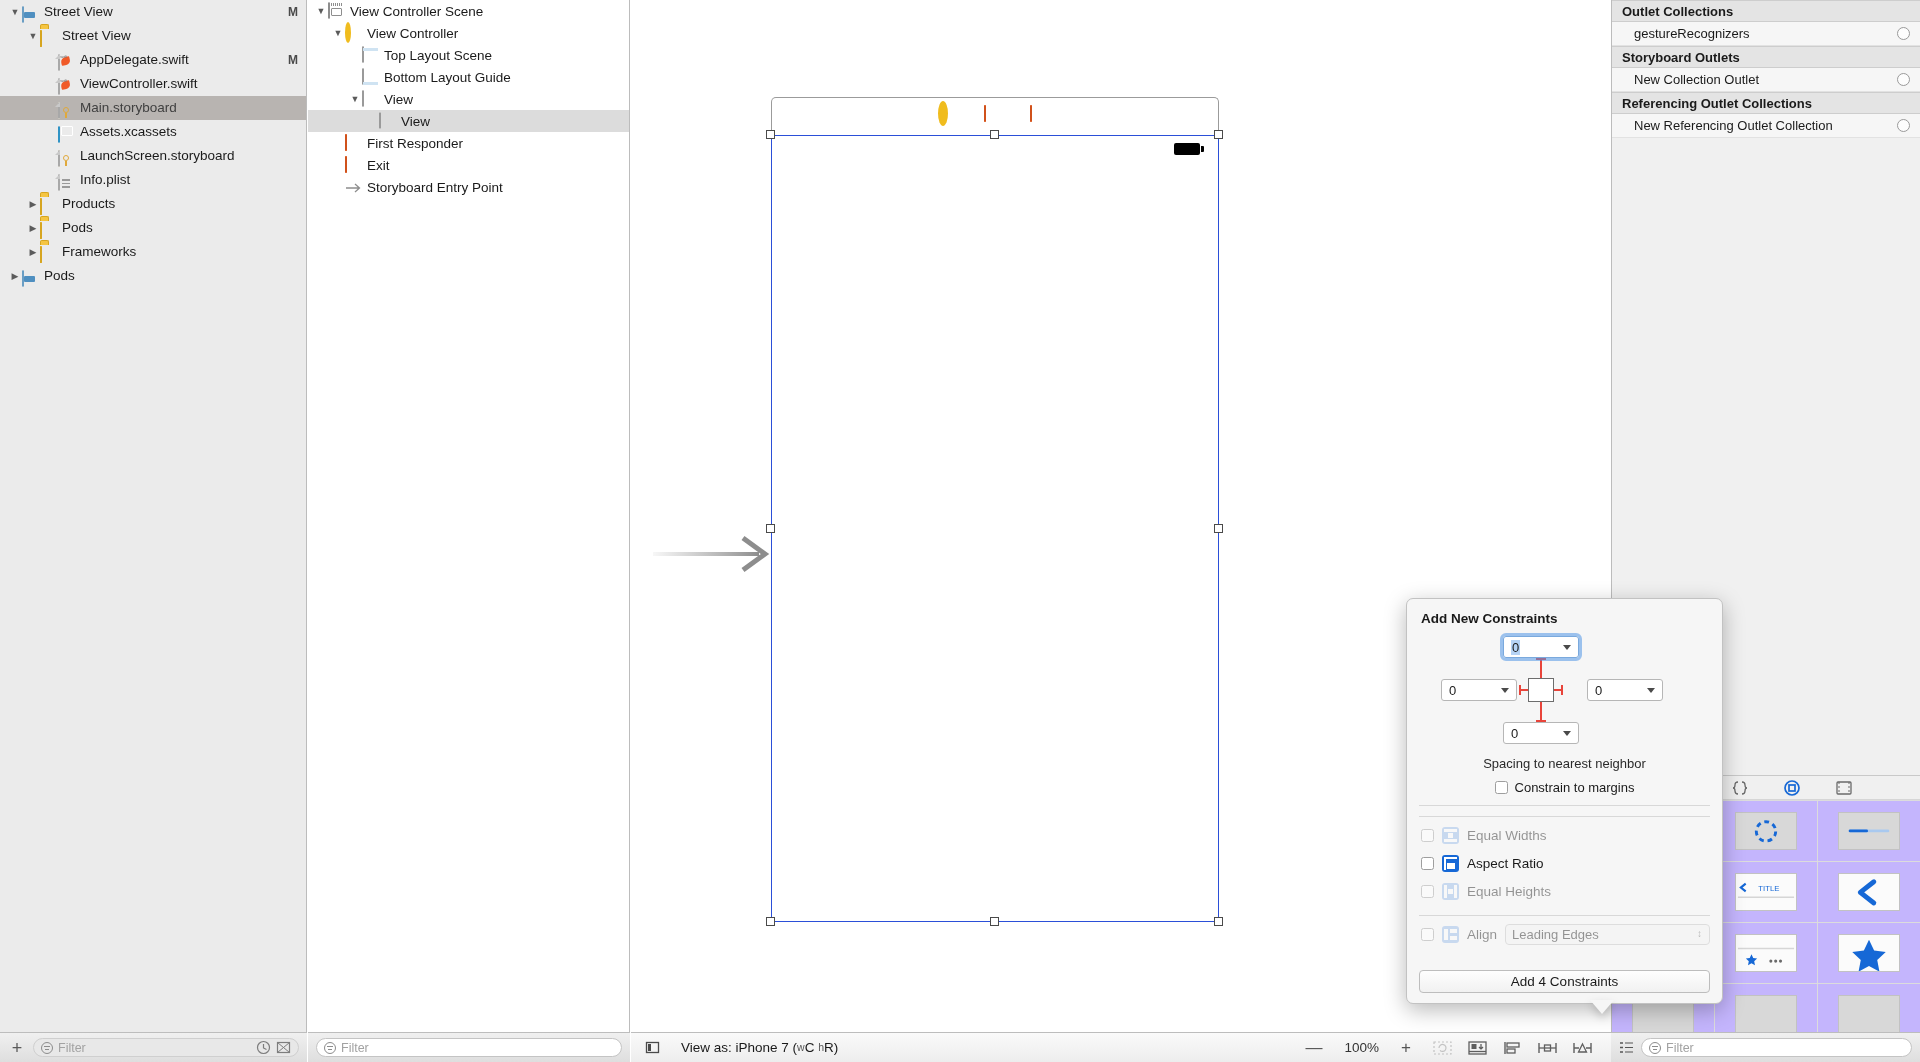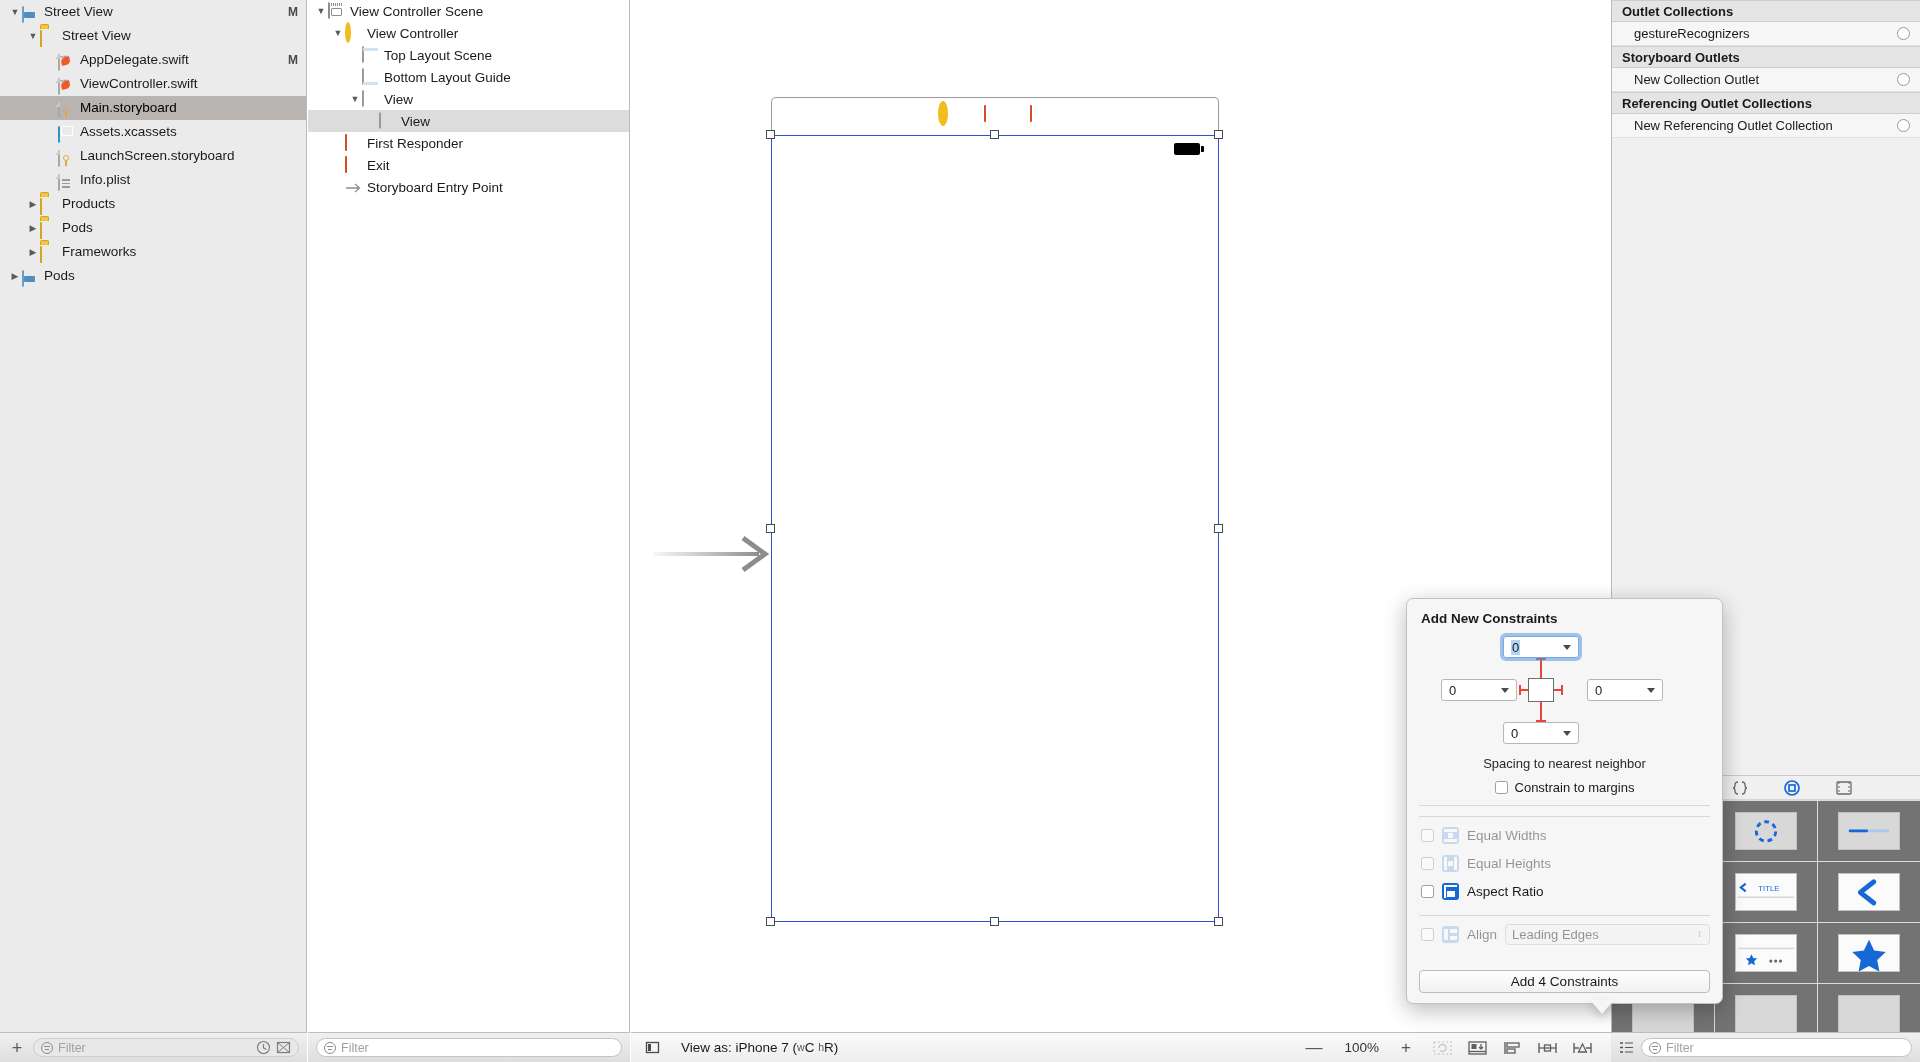--- a/index.html
+++ b/index.html
@@ -23,21 +23,21 @@
     overflow: hidden;
   }
   .nav-row {
     position: relative;
     height: 24px; line-height: 24px;
     display: flex; align-items: center;
     font-size: 13.5px; white-space: nowrap;
     padding-right: 6px;
   }
   .nav-row.selected { background: #b8b4b1; }
-  .nav-row.selected .nav-label { color: #000000; }
+  .nav-row.selected .nav-label { color: #404040; }
   .disc {
     width: 14px; min-width: 14px; height: 24px;
     display: flex; align-items: center; justify-content: center;
     font-size: 9px; color: #5b5b5b;
   }
   .disc.empty { visibility: hidden; }
   .nav-icon {
     width: 17px; min-width: 17px; height: 19px;
     margin-right: 5px; position: relative;
     display: inline-block;
@@ -393,21 +393,21 @@
     height: 24px; display: flex; align-items: center; justify-content: center;
     gap: 32px; background: #f0f0f0; border-bottom: 1px solid #d6d6d6;
   }
   .lib-tab { width: 20px; height: 18px; position: relative; }
   .lib-grid {
     display: grid; grid-template-columns: repeat(3, 1fr);
     gap: 1px; background: #dcdcdc;
     padding-top: 1px;
   }
   .lib-cell {
-    background: #737373; height: 60px;
+    background: #c4b5fd; height: 60px;
     display: flex; align-items: center; justify-content: center;
     position: relative;
     text-align: center;
   }
   .thumb {
     width: 62px; height: 38px; background: #d8d8d8;
     border: 1px solid #c2c2c2;
     display: flex; align-items: center; justify-content: center;
     position: relative; overflow: hidden;
   }
@@ -826,37 +826,37 @@
         <div class="pop-sep" style="margin-bottom: 4px;"></div>
         <div class="opt-row dim">
           <span class="cb"></span>
           <span class="badge">
             <i style="left:2px;top:2px;width:13px;height:3px;"></i>
             <i style="left:2px;top:12px;width:13px;height:3px;"></i>
             <i style="left:6px;top:6px;width:5px;height:5px;"></i>
           </span>
           <span class="name">Equal Widths</span>
         </div>
+        <div class="opt-row">
+          <span class="cb"></span>
+          <span class="badge">
+            <i style="left:2px;top:2px;width:13px;height:2px;"></i>
+            <i style="left:2px;top:2px;width:2px;height:13px;"></i>
+            <i style="left:5px;top:8px;width:8px;height:6px;"></i>
+          </span>
+          <span class="name">Aspect Ratio</span>
+        </div>
         <div class="opt-row dim">
           <span class="cb"></span>
           <span class="badge">
             <i style="left:2px;top:2px;width:3px;height:13px;"></i>
             <i style="left:12px;top:2px;width:3px;height:13px;"></i>
             <i style="left:6px;top:6px;width:5px;height:5px;"></i>
           </span>
           <span class="name">Equal Heights</span>
-        </div>
-        <div class="opt-row">
-          <span class="cb"></span>
-          <span class="badge">
-            <i style="left:2px;top:2px;width:13px;height:2px;"></i>
-            <i style="left:2px;top:2px;width:2px;height:13px;"></i>
-            <i style="left:5px;top:8px;width:8px;height:6px;"></i>
-          </span>
-          <span class="name">Aspect Ratio</span>
         </div>
       </div>
     <div class="pop-sep"></div>
 
     <div class="opt-row dim" style="margin-top:4px;">
       <span class="cb"></span>
       <span class="badge">
         <i style="left:2px; top:3px; width:4px; height:11px;"></i>
         <i style="left:8px; top:3px; width:7px; height:4px;"></i>
         <i style="left:8px; top:10px; width:7px; height:4px;"></i>

